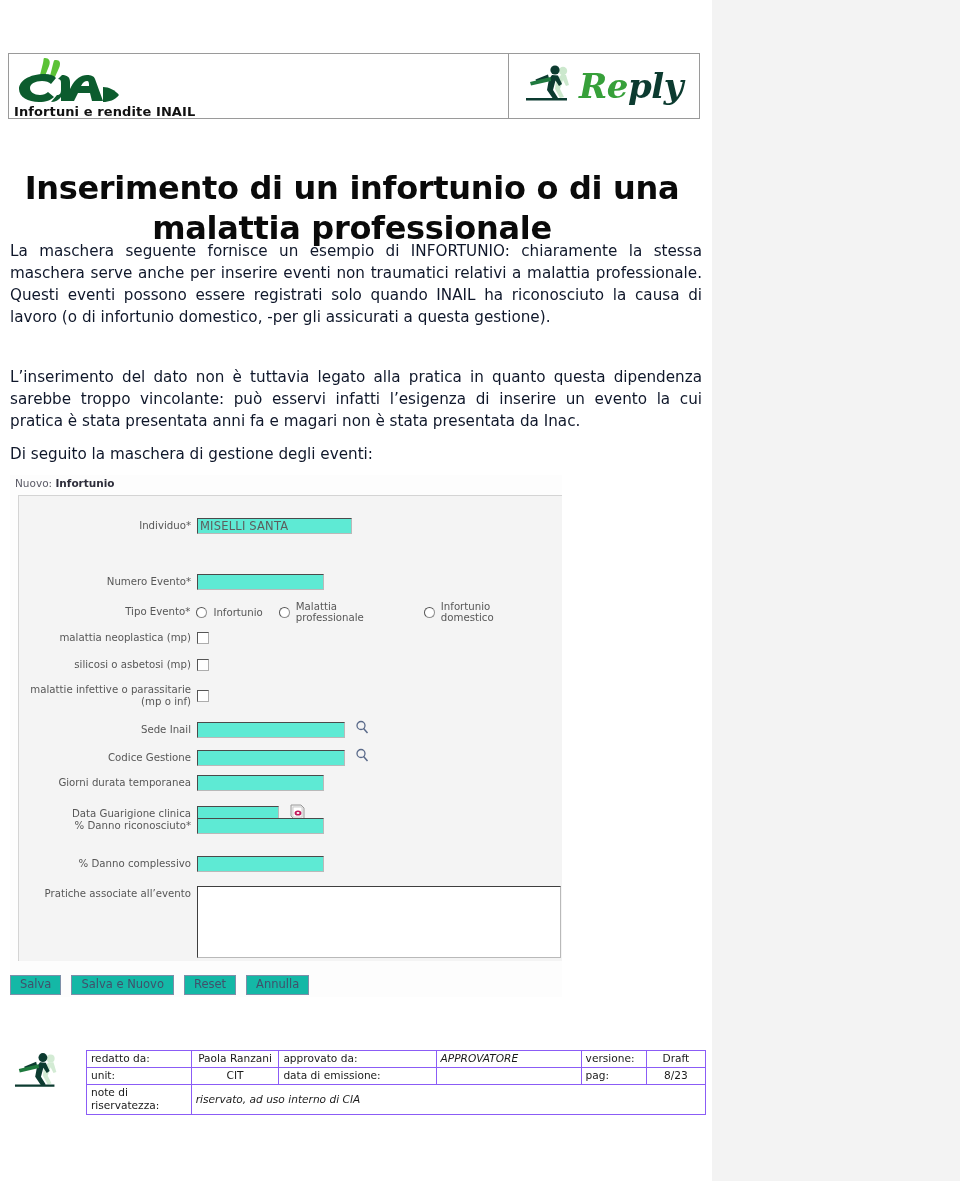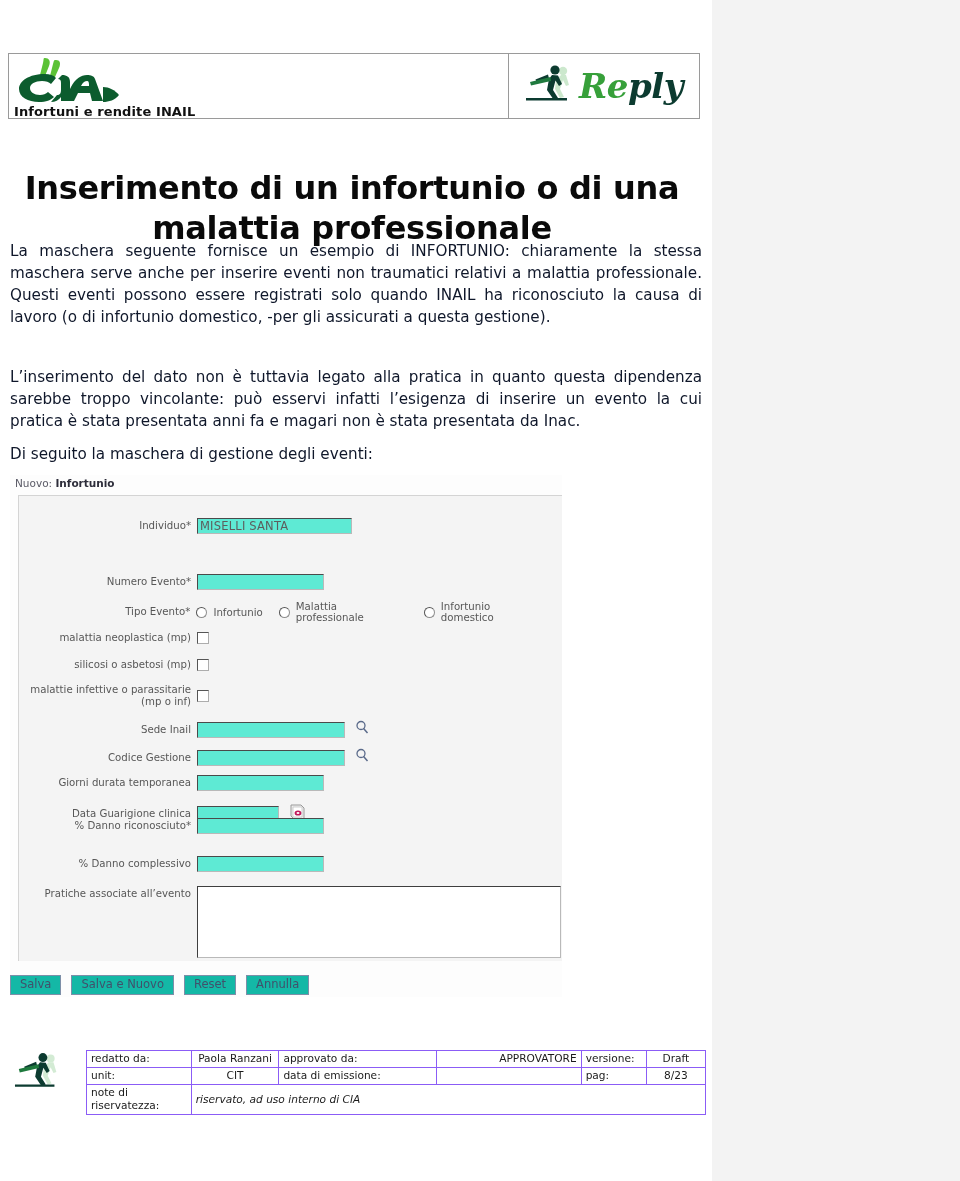--- a/index.html
+++ b/index.html
@@ -173,21 +173,21 @@
   }
   table.foot td {
     border: 1px solid #8b5cf6;
     padding: 1px 4px 2px;
     height: 15px;
     line-height: 13px;
   }
   td.k  { width: 108px; }
   td.v  { width: 92px; text-align: center; }
   td.k2 { width: 168px; }
-  td.v2 { width: 152px; text-align: right; }
+  td.v2 { width: 152px; text-align: left; font-style: italic; }
   td.k3 { width: 66px; }
   td.v3 { width: 62px; text-align: center; }
   td.note-v { text-align: left; font-style: italic; padding-left: 8px; }
 </style>
 </head>
 <body>
 
 <div id="page">
 
   <div class="hdr">

